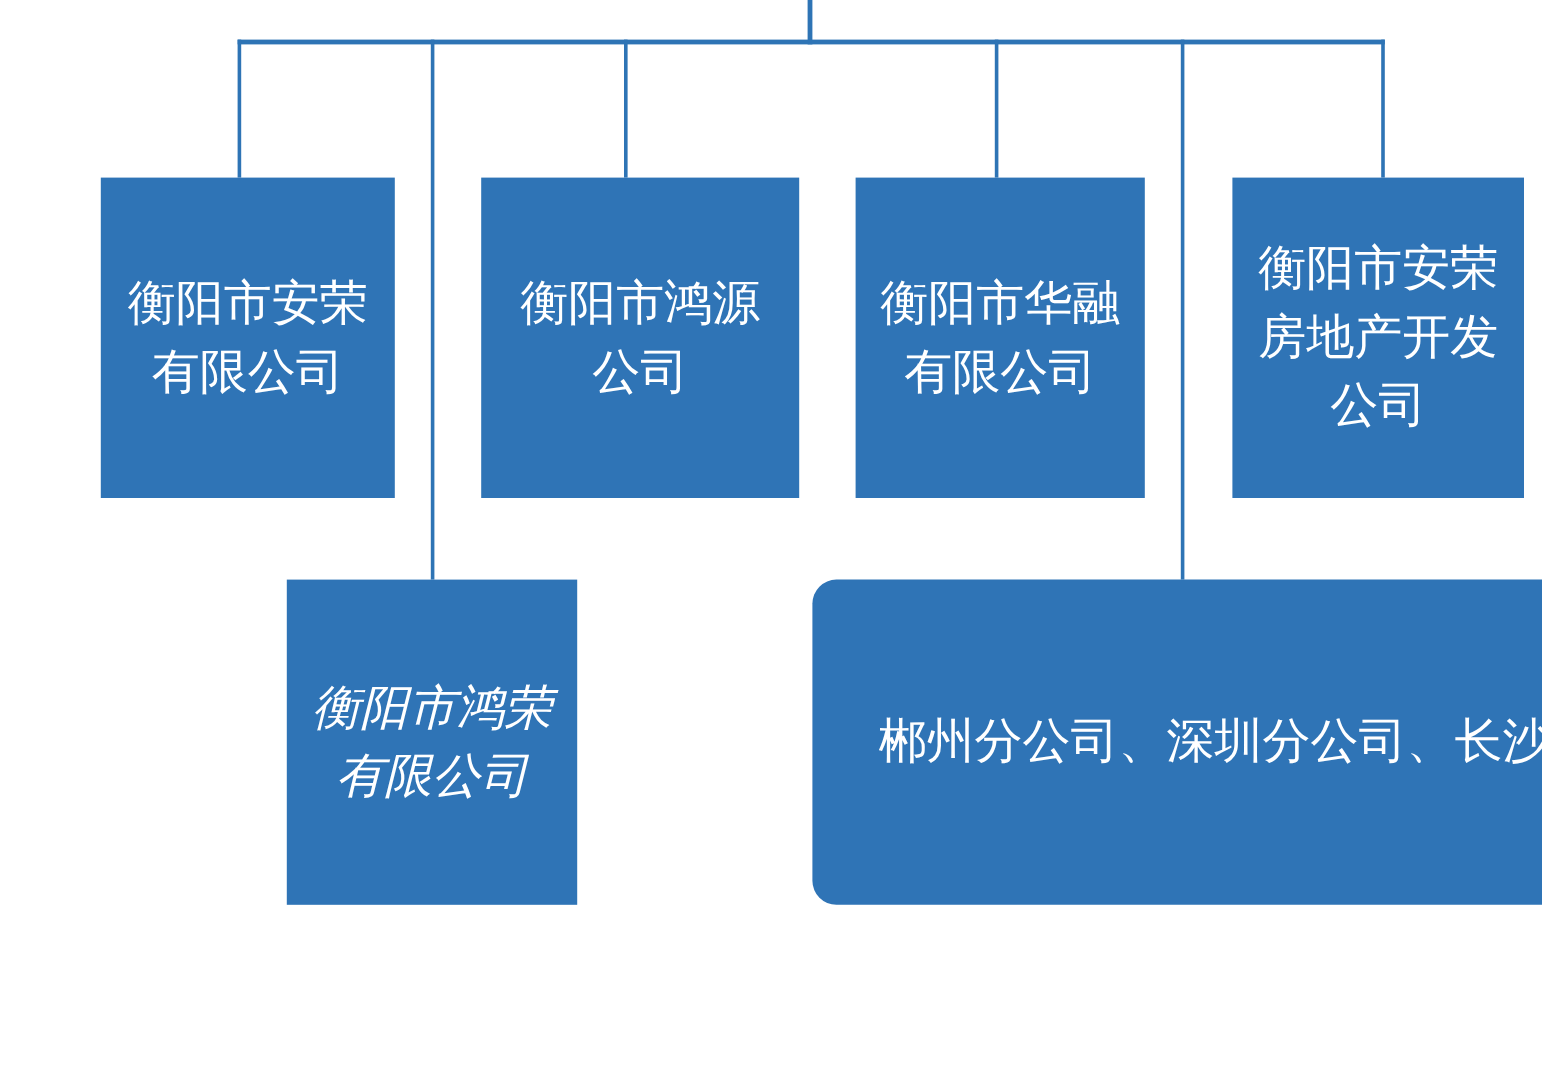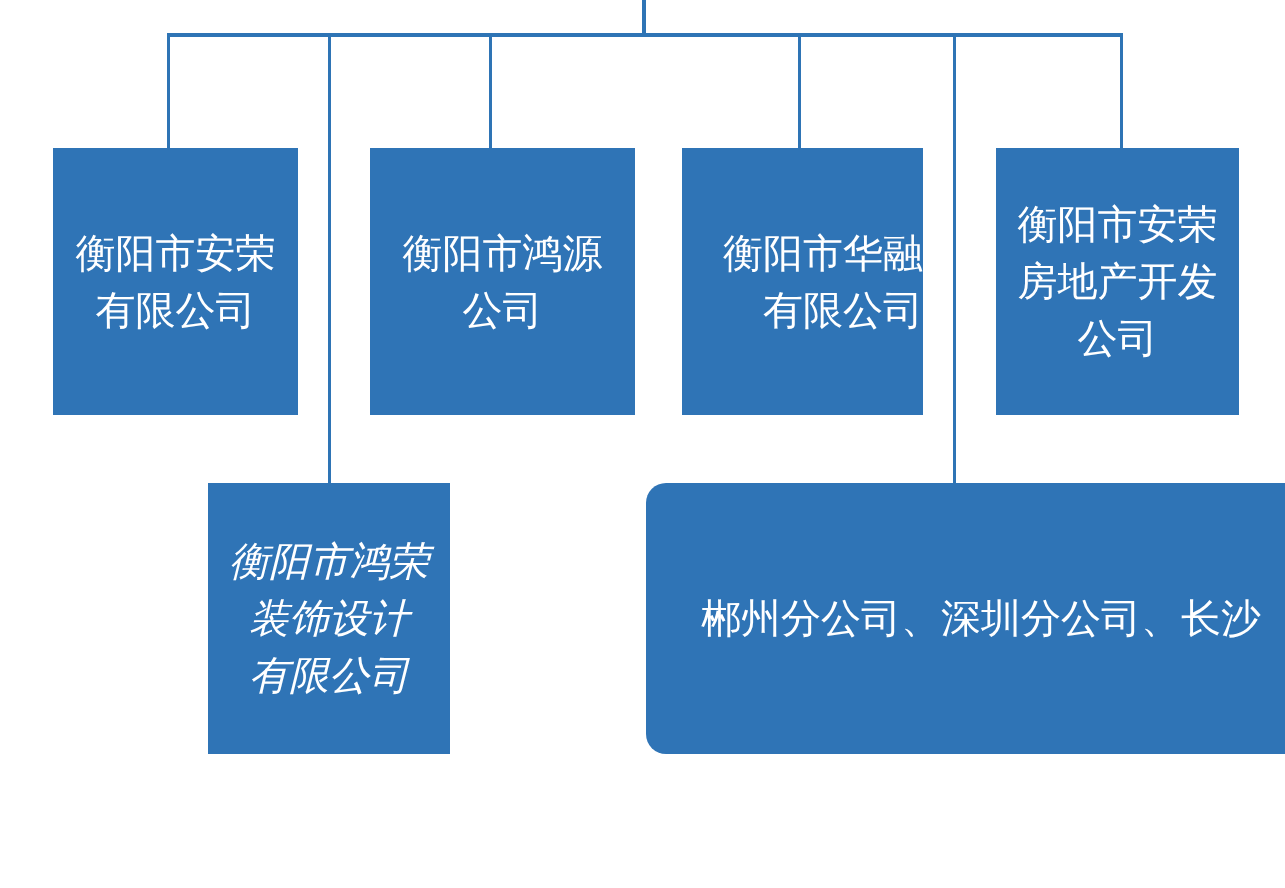--- a/index.html
+++ b/index.html
@@ -10,20 +10,21 @@
     width: 1285px;
     height: 888px;
     position: relative;
     overflow: hidden;
     background: var(--background, #FFFFFF);
     font-family: "DejaVu Sans", "Liberation Sans", sans-serif;
   }
   .canvas {
     position: absolute;
     inset: 0;
+    margin-left: 31px;
   }
   .connector {
     position: absolute;
     background: var(--connector, #2E74B5);
   }
   .node {
     position: absolute;
     background: var(--box-fill, #2F74B6);
     color: var(--text, #FFFFFF);
     display: flex;
@@ -59,34 +60,33 @@
   <div class="node" style="left:53px; top:148px; width:245px; height:267px;">
     <div class="node-line">衡阳市安荣</div>
     <div class="node-line">有限公司</div>
   </div>
 
   <div class="node" style="left:370px; top:148px; width:265px; height:267px;">
     <div class="node-line">衡阳市鸿源</div>
     <div class="node-line">公司</div>
   </div>
 
-  <div class="node" style="left:682px; top:148px; width:241px; height:267px;align-items:flex-end;">
+  <div class="node" style="left:682px; top:148px; width:241px; height:267px;">
     <div class="node-line">衡阳市华融</div>
     <div class="node-line">有限公司</div>
   </div>
 
   <div class="node" style="left:996px; top:148px; width:243px; height:267px;">
     <div class="node-line">衡阳市安荣</div>
     <div class="node-line">房地产开发</div>
     <div class="node-line">公司</div>
   </div>
 
   <div class="node" style="left:208px; top:483px; width:242px; height:271px;font-style:italic;">
     <div class="node-line">衡阳市鸿荣</div>
-    <div class="node-line">装饰设计</div>
     <div class="node-line">有限公司</div>
   </div>
 
   <div class="node node--wide" style="left:646px; top:483px; width:670px; height:271px;border-radius:20px;">
     <div class="node-line">郴州分公司、深圳分公司、长沙</div>
   </div>
 
 </div>
 
 </body></html>

